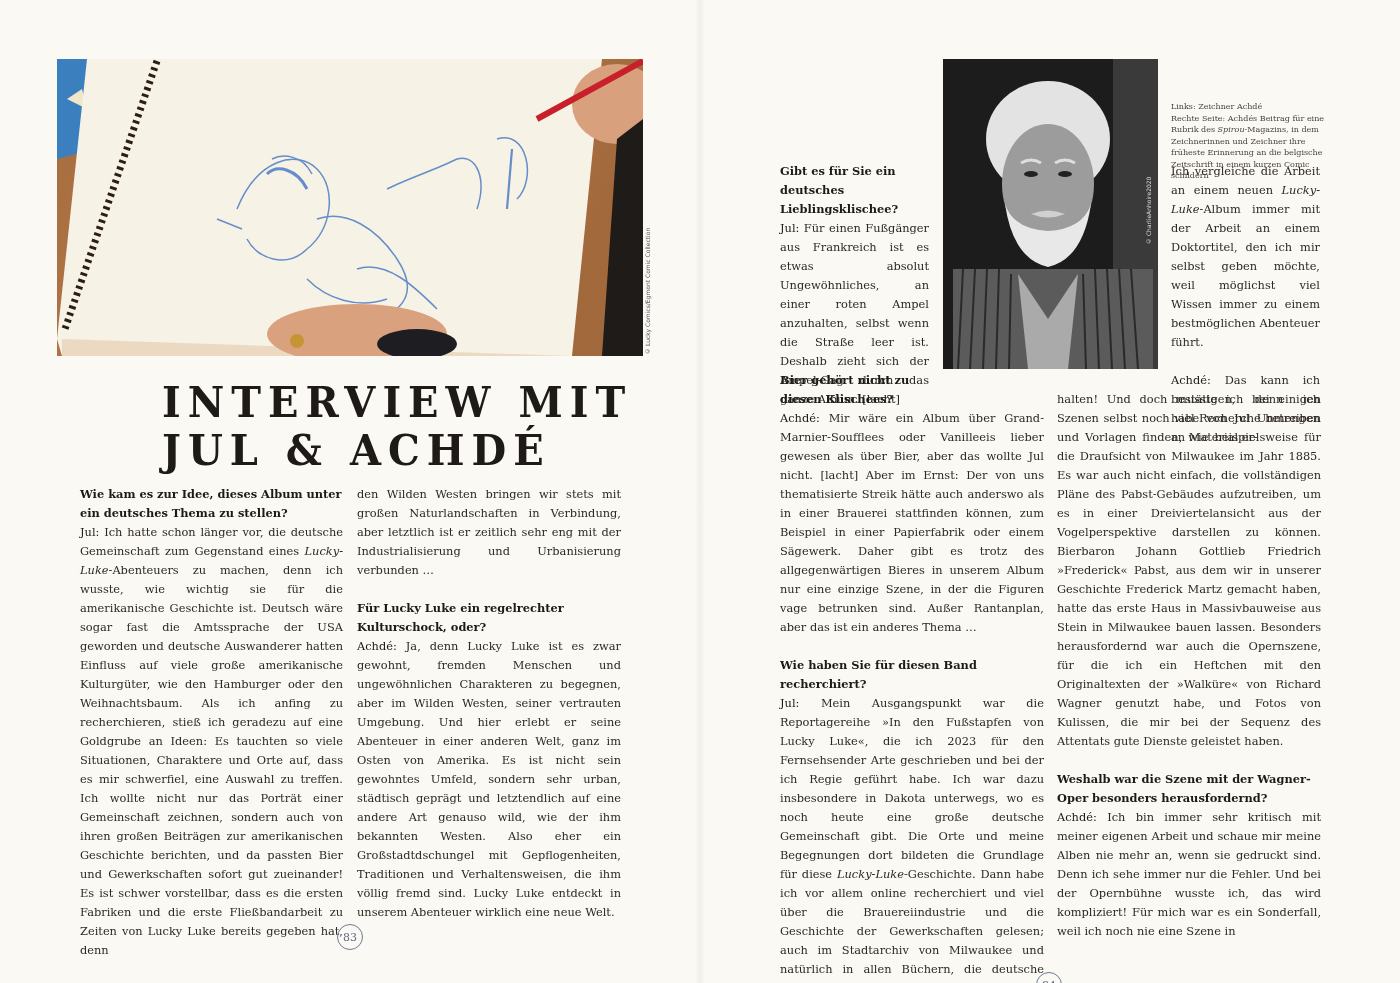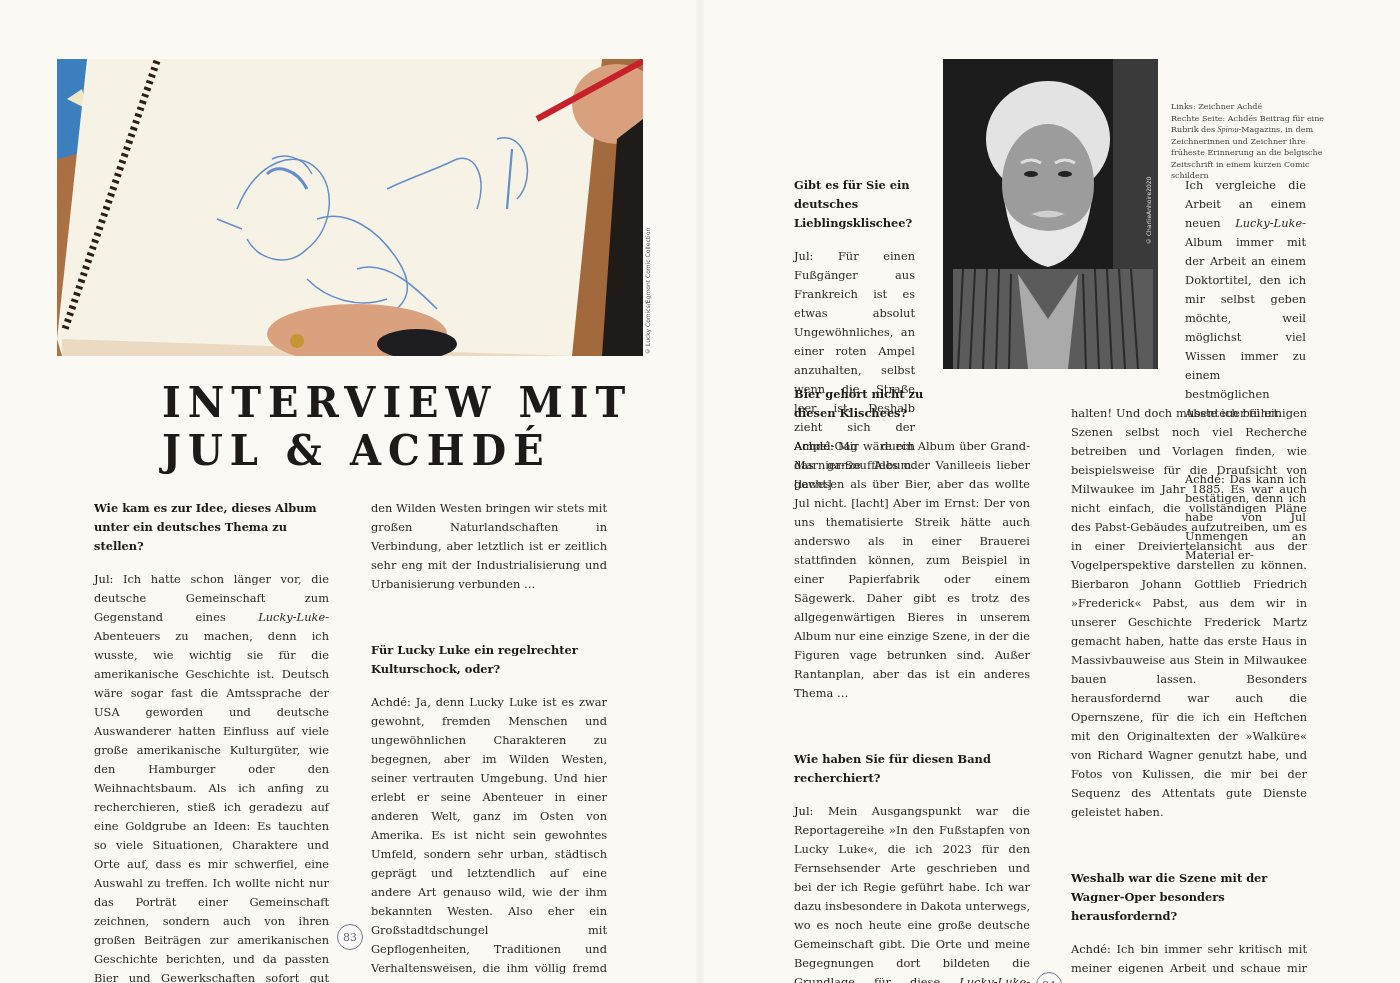--- a/index.html
+++ b/index.html
@@ -41,21 +41,21 @@
   }
   .title .line { display: block; transform: scaleY(1.05); }
 
   
   .col {
     position: absolute;
     font-size: 11.4px; line-height: 19px;
     text-align: justify; hyphens: manual;
     color: #2e2824;
   }
-  .col p { margin: 14px; }
+  .col p { margin: 0; }
   .col .q { font-weight: bold; color: #1d1a17; text-align: left; }
   .col .spk { font-weight: normal; color: #1d1a17; }
   .col .gap { height: 19px; }
   .col i { font-style: italic; }
 
   .col-l1 { left: 80px; top: 485px; width: 263px; }
   .col-l2 { left: 357px; top: 485px; width: 264px; }
   .col-r1 { left: 780px; top: 162px; width: 149px; }
   .col-r1b { left: 780px; top: 371px; width: 264px; }
   .col-r2 { left: 1171px; top: 162px; width: 149px; }
@@ -69,21 +69,21 @@
   .portrait svg { width: 100%; height: 100%; display: block; }
   .credit-right {
     position: absolute; left: 1145px; top: 155px; width: 12px; height: 90px;
     font-family: "DejaVu Sans", sans-serif; font-size: 6px; color: #ddd;
     writing-mode: vertical-rl; transform: rotate(180deg); white-space: nowrap;
   }
   .caption {
     position: absolute; left: 1171px; top: 57px; width: 165px;
     font-family: "DejaVu Serif", serif; font-size: 8px; line-height: 11.5px; color: #4a4440; margin-top: 44px;
   }
-  .caption i { font-style: italic; font-family: Liberation Serif, serif; }
+  .caption i { font-style: italic; }
 
   
   .pagenum {
     position: absolute; top: 924px; width: 26px; height: 26px;
     border: 1px solid #6d7a94; border-radius: 50%;
     font-family: "DejaVu Serif", serif; font-size: 11px; color: #5d6a84;
     display: flex; align-items: center; justify-content: center;
   }
   .pagenum-l { left: 337px; text-align: center; }
   .pagenum-r { left: 1036px; margin-top: 48px; }

